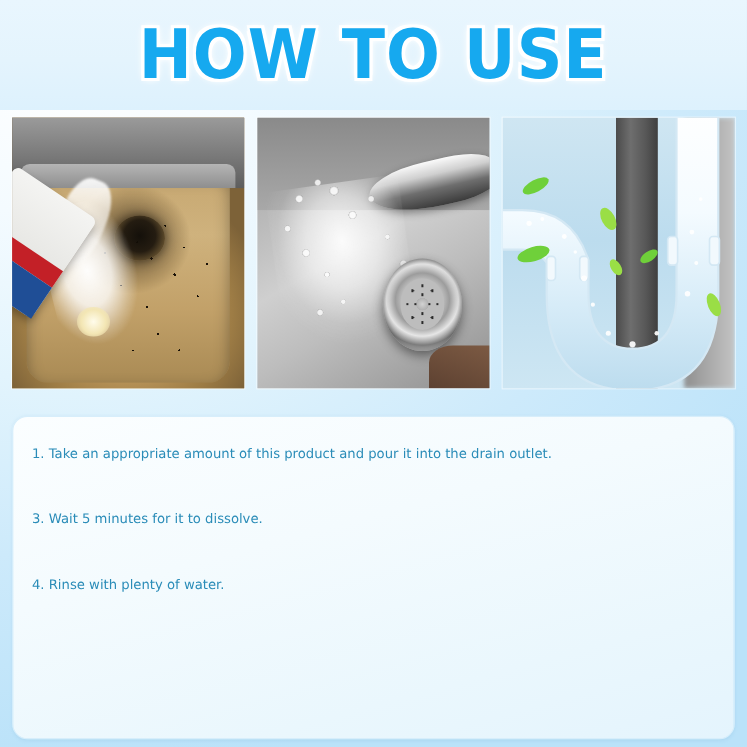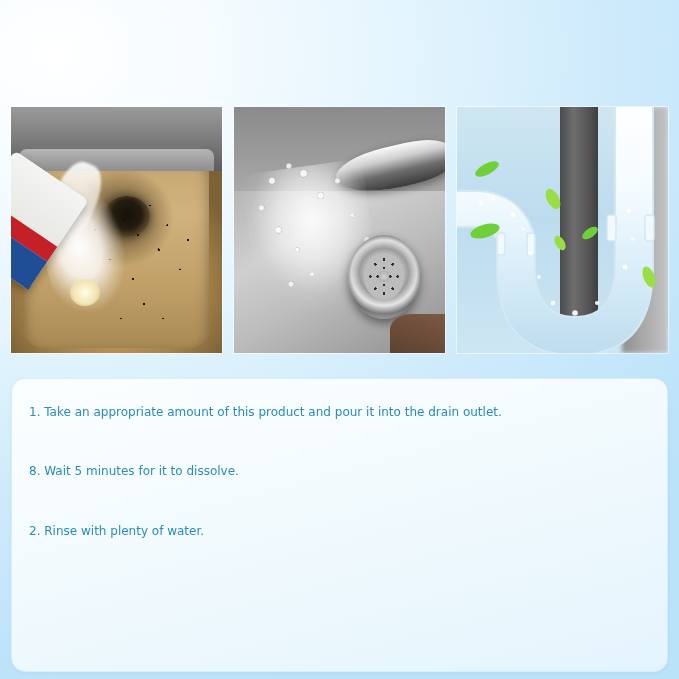--- a/index.html
+++ b/index.html
@@ -162,20 +162,23 @@
     font-family:"DejaVu Sans",sans-serif;
     margin-bottom:45px;white-space:nowrap;
   }
   .step:last-child{margin-bottom:0;}
 </style>
 </head>
 <body>
 
 <div id="page">
 
+  <div class="title-wrap">
+    <div class="title">HOW TO USE</div>
+  </div>
 
   <div class="photo-row">
 
     <div class="photo p1">
       <div class="rim"></div>
       <div class="basin"></div>
       <div class="rim2"></div>
       <div class="drain"></div>
       <div class="specks"></div>
       <div class="powder"></div>
@@ -237,19 +240,19 @@
           <ellipse class="leaf2" cx="192" cy="170" rx="11" ry="5.5" transform="rotate(68 192 170)"></ellipse>
         </g>
       </svg>
     </div>
 
   </div>
 
   <div class="card">
     <div class="steps">
       <div class="step">1. Take an appropriate amount of this product and pour it into the drain outlet.</div>
-      <div class="step">8. Wait 5 minutes for it to dissolve.</div>
-      <div class="step">2. Rinse with plenty of water.</div>
+      <div class="step">3. Wait 5 minutes for it to dissolve.</div>
+      <div class="step">4. Rinse with plenty of water.</div>
     </div>
 
   </div>
 
 </div>
 
 </body></html>

